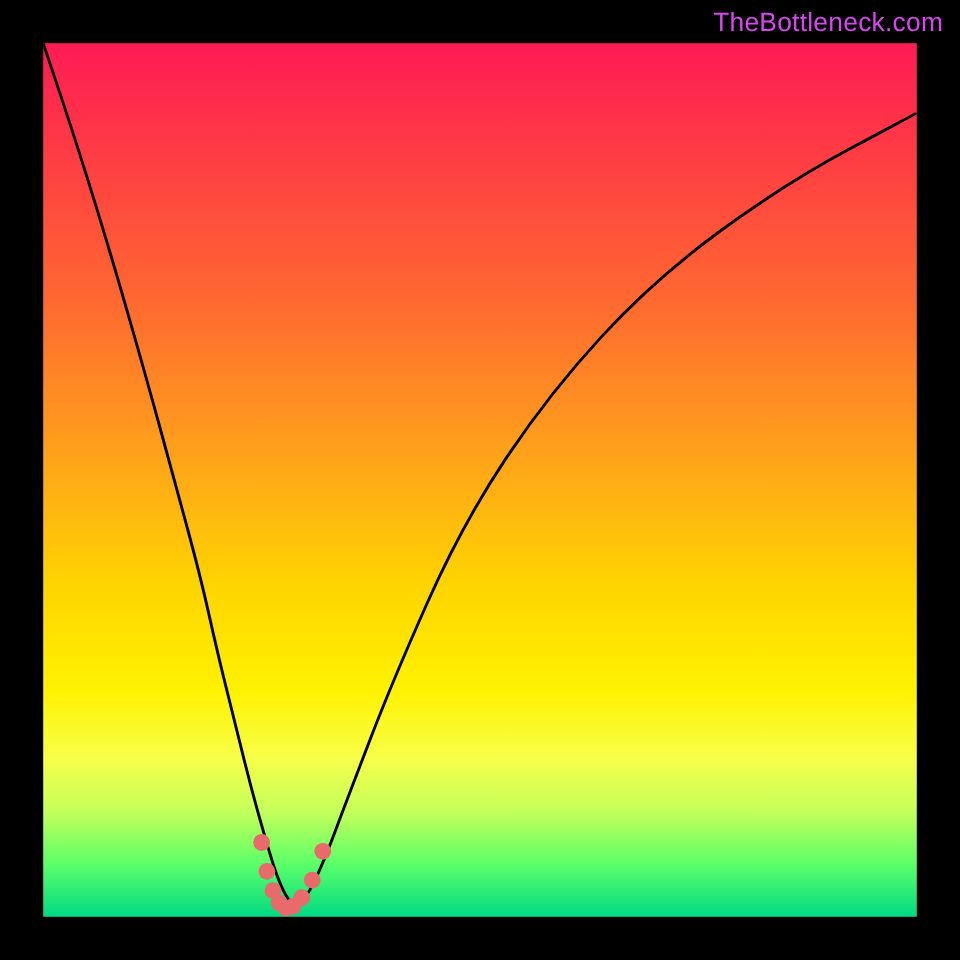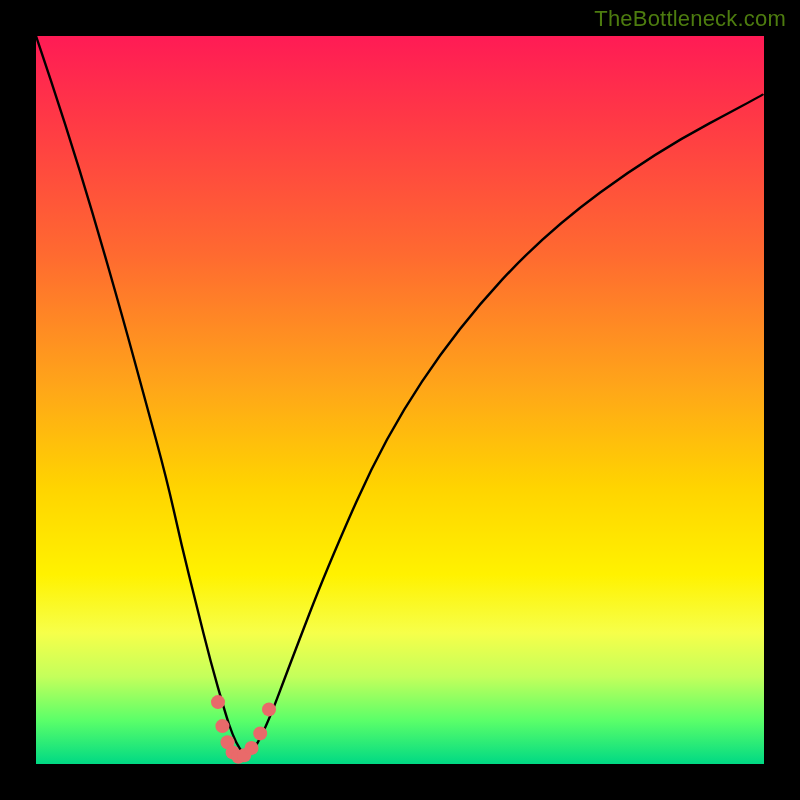--- a/index.html
+++ b/index.html
@@ -34,21 +34,21 @@
       #f6ff4a 82%,
       #c4ff5b 88%,
       #5bff69 94%,
       #00d984 100%
     );
   }
   .watermark {
     position: absolute;
     top: 6px;
     right: 14px;
-    color: #4d7c0f;
+    color: #d946ef;
     font-size: 22px;
     font-weight: 500;
     letter-spacing: 0.2px;
     user-select: none;
     margin-left: 16px;
   }
   svg.curve {
     position: absolute;
     inset: 0;
     width: 728px;

